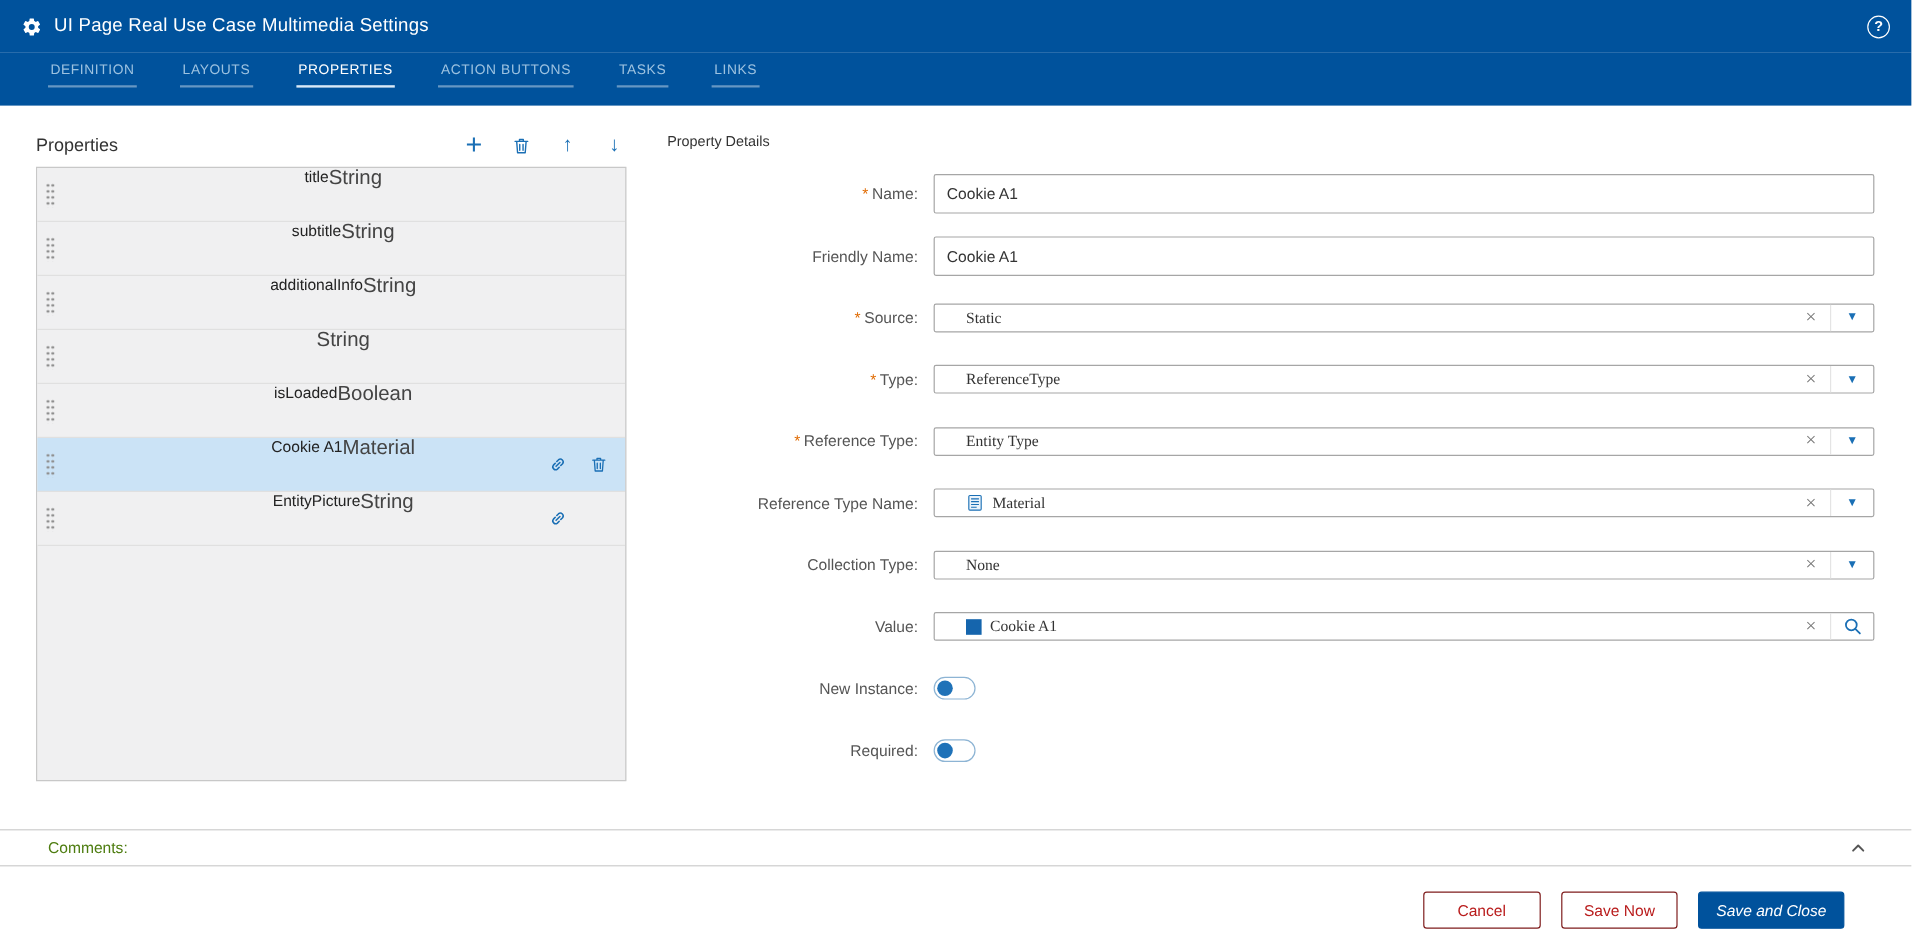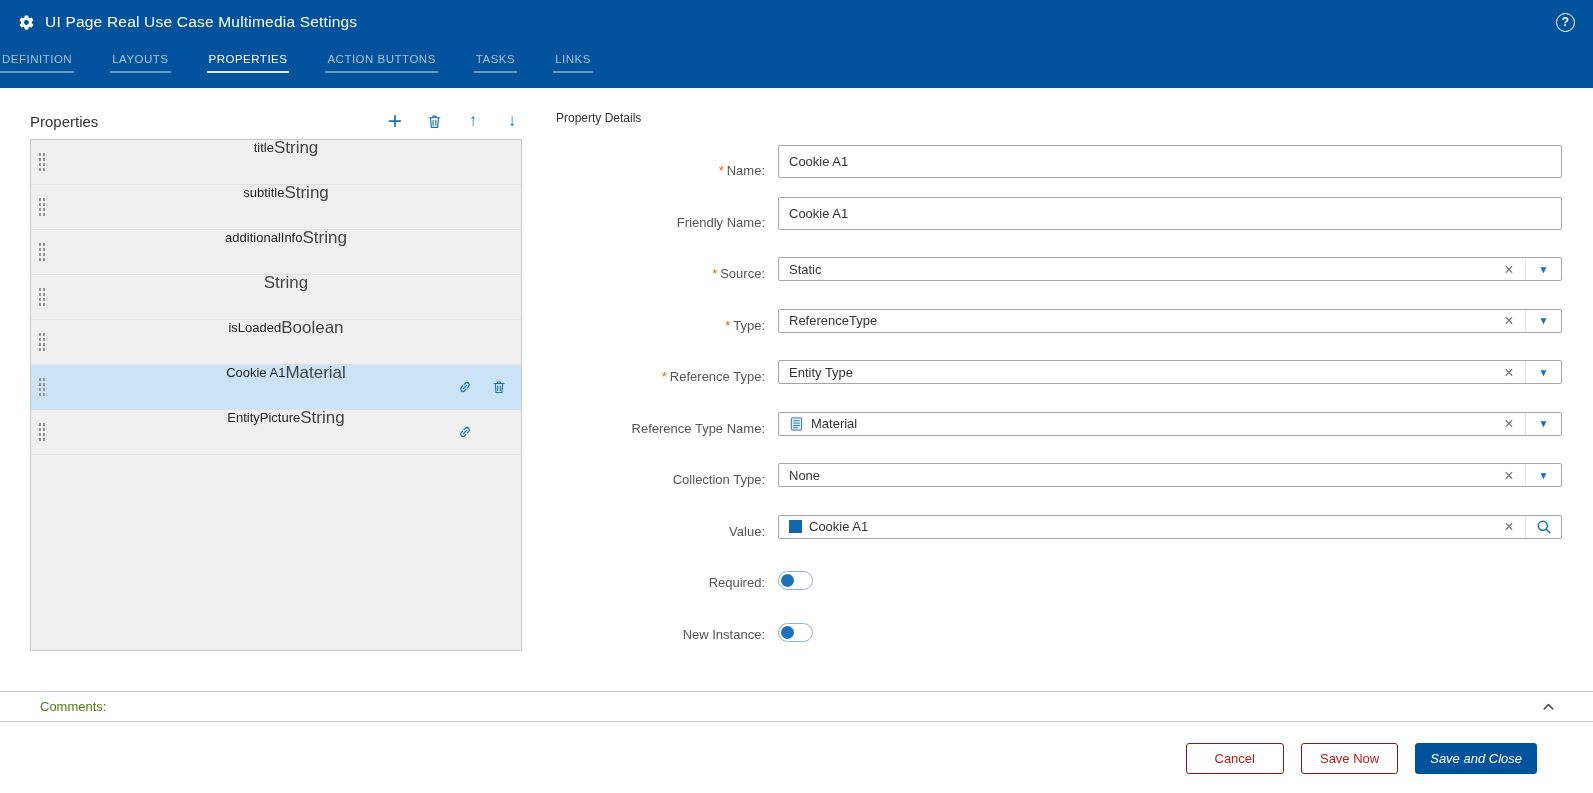--- a/index.html
+++ b/index.html
@@ -22,21 +22,21 @@
   .app-title { font-size:15.5px; letter-spacing:0.2px; }
   .help-btn {
     margin-left:auto; width:19px; height:19px; border:1.6px solid #fff;
     border-radius:50%; display:flex; align-items:center; justify-content:center;
     font-size:12px; font-weight:bold; cursor:pointer;
   }
 
   
   .tab-bar {
     position:absolute; top:44px; left:0; right:0; height:44px;
-    background:#00529c; display:flex; 
+    background:#00529c; display:flex; padding-left:40px;
   }
   .tab {
     align-self:flex-start; margin-top:9px; margin-right:36px;
     padding:0 2px 6px 2px; font-size:11.5px; letter-spacing:0.5px;
     color:#9cc2e0; border-bottom:2px solid rgba(255,255,255,0.40);
     cursor:pointer; white-space:nowrap;
   }
   .tab.active { color:#ffffff; border-bottom-color:#d9e9f7; }
 
   
@@ -66,36 +66,37 @@
     position:absolute; left:7px; top:12px; width:8px; height:21px;
     background-image:radial-gradient(circle, #909090 1.1px, transparent 1.3px);
     background-size:4px 5px;
   }
   .slot-link { position:absolute; right:48px; top:50%; transform:translateY(-50%); cursor:pointer; display:flex; }
   .slot-trash { position:absolute; right:14px; top:50%; transform:translateY(-50%); cursor:pointer; display:flex; }
 
   
   .panel-right { position:absolute; left:556px; top:103px; width:1006px; }
   .details-title { font-size:12px; color:#333; height:36px; line-height:30px; margin-bottom:6px; }
-  .form-row { display:flex; align-items:flex-end; height:33px; margin-bottom:18.5px; }
+  .form-row { display:flex; align-items:center; height:33px; margin-bottom:18.5px; }
   .row-label {
     width:222px; text-align:right; padding-right:13px;
     font-size:13px; color:#555; white-space:nowrap;
   }
   .req { color:#e06a00; margin-right:3px; font-size:13px; }
   .ctrl-wrap { flex:1; display:flex; }
   .text-input {
     flex:1; height:33px; border:1px solid #a6a6a6; border-radius:2px;
     padding:0 10px; font-size:13px; color:#333;
     font-family:"Liberation Sans", sans-serif; background:#fff; outline:none;
   }
   .dropdown {
     flex:1; height:24px; border:1px solid #a6a6a6; border-radius:2px;
-    display:flex; align-items:center; background:#fff; padding-left:10px;
+    display:flex; align-items:center; background:#fff; padding-left:26px;
     cursor:pointer;
+    font-family:Liberation Serif, serif;
   }
   .dd-value { flex:1; font-size:13px; color:#333; display:flex; align-items:center; gap:7px; }
   .dd-clear {
     width:32px; text-align:center; color:#777; font-size:16px; cursor:pointer;
     line-height:31px;
   }
   .dd-caret-zone {
     width:36px; align-self:stretch; display:flex; align-items:center;
     justify-content:center; color:#1a6fb5; font-size:10px;
     border-left:1px solid #e4e4e4; cursor:pointer;
@@ -326,30 +327,30 @@
           <svg width="18" height="18" viewBox="0 0 22 22">
               <circle cx="9.5" cy="9.5" r="5.5" stroke="#1a6fb5" stroke-width="1.8" fill="none"></circle>
               <line x1="13.8" y1="13.8" x2="18.2" y2="18.2" stroke="#1a6fb5" stroke-width="1.8" stroke-linecap="round"></line>
             </svg>
         </span>
       </span>
     </span>
   </div>
 
   <div class="form-row">
-    <span class="row-label"><span>Required:</span></span>
+    <span class="row-label"><span>New Instance:</span></span>
     <span class="ctrl-wrap">
       <span class="toggle">
           <span class="knob"></span>
         </span>
     </span>
   </div>
 
   <div class="form-row">
-    <span class="row-label"><span>New Instance:</span></span>
+    <span class="row-label"><span>Required:</span></span>
     <span class="ctrl-wrap">
       <span class="toggle">
           <span class="knob"></span>
         </span>
     </span>
   </div>
 
 </div>
 
 <div class="comments-bar">

